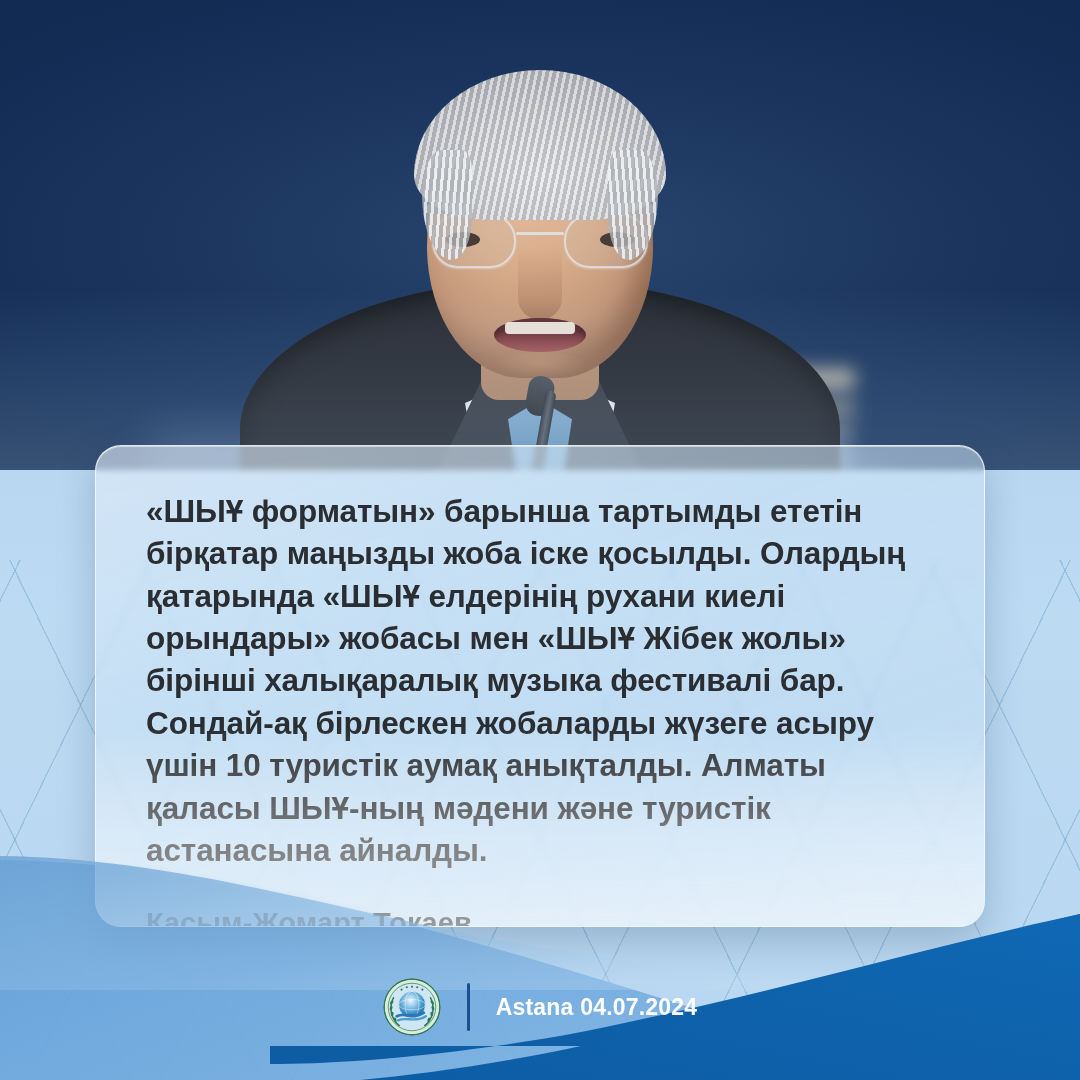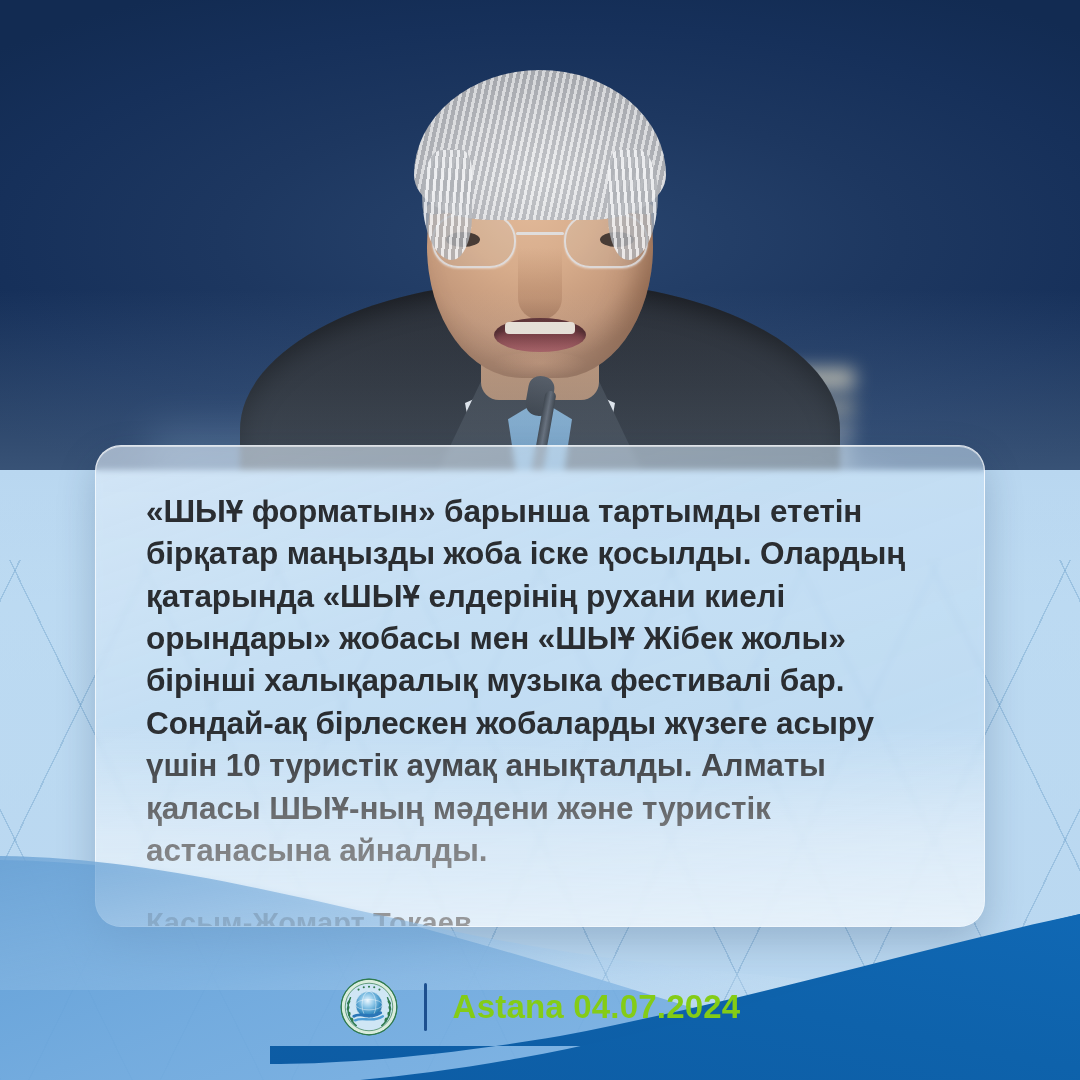--- a/index.html
+++ b/index.html
@@ -195,21 +195,21 @@
   }
 
   
   .footer{
     position:absolute;left:0;right:0;bottom:44px;
     display:flex;align-items:center;justify-content:center;gap:26px;
   }
   .sco-logo{width:58px;height:58px;position:relative;}
   .divider{width:3px;height:48px;background:#1c4f8f;border-radius:2px;}
   .date{
-    font-size:33px;font-weight:700;color:#84cc16;letter-spacing:.2px;text-align:right;
+    font-size:23px;font-weight:700;color:#ffffff;letter-spacing:.2px;text-align:right;
   }
 </style>
 </head>
 <body>
 
 <div class="stage">
 
   <div class="photo-layer">
     <div class="photo-bg"></div>
     <div class="bokeh bk5"></div>

